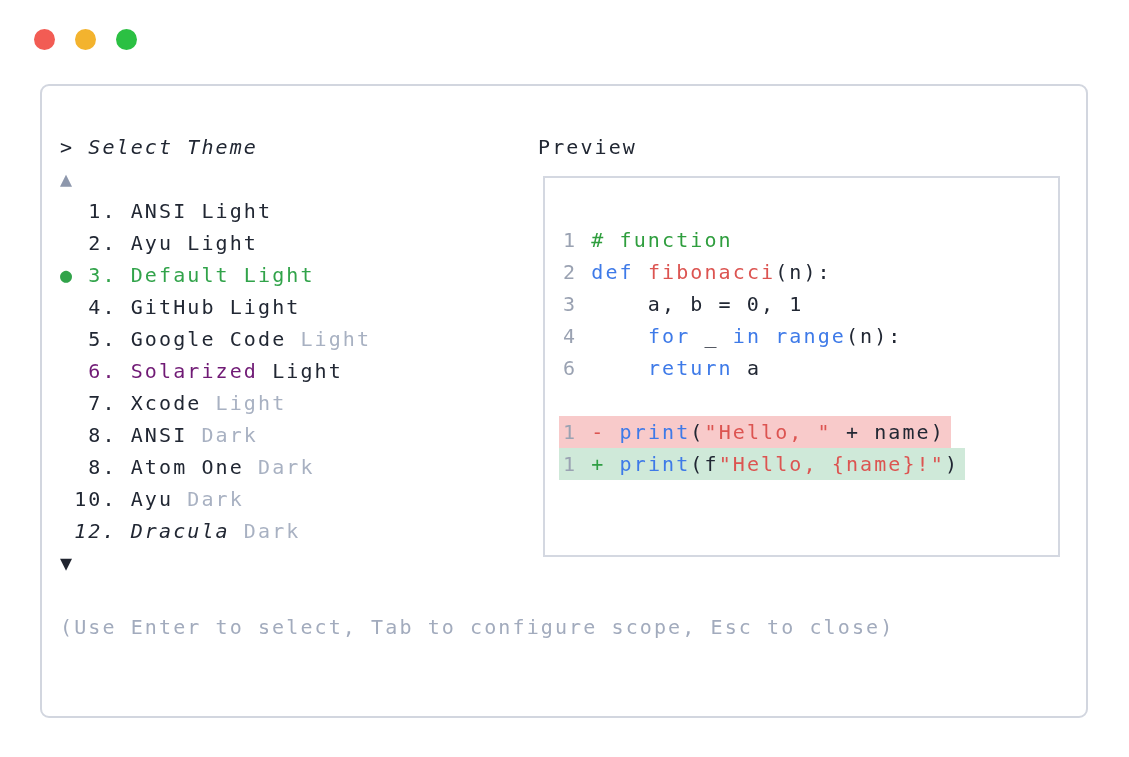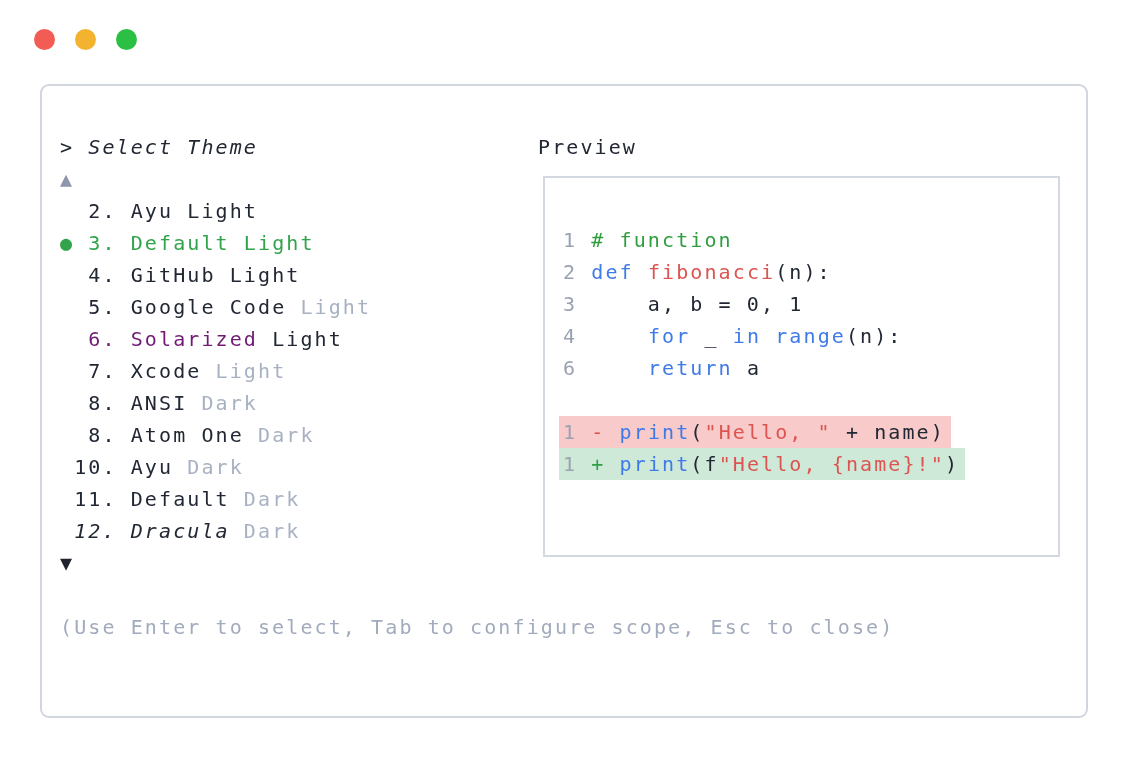--- a/index.html
+++ b/index.html
@@ -34,30 +34,30 @@
     <span class="light" style="background: rgb(242, 92, 84);"></span>
     <span class="light" style="background: rgb(243, 179, 46);"></span>
     <span class="light" style="background: rgb(43, 192, 67);"></span>
   </div>
 
 <div class="panel">
   <div class="left-col">
     <div class="row" style="color: rgb(33, 39, 51); font-style: italic;">&gt; Select Theme</div>
     <div class="row" style="color: rgb(141, 151, 172);">▲</div>
     <div id="theme-list">
+        <div class="row"><span> </span><span style="color: rgb(33, 39, 51);"> 1. ANSI </span><span style="color: rgb(33, 39, 51);">Light</span></div>
         <div class="row"><span> </span><span style="color: rgb(33, 39, 51);"> 2. Ayu </span><span style="color: rgb(33, 39, 51);">Light</span></div>
         <div class="row"><span style="color: rgb(49, 163, 74);">●</span><span style="color: rgb(49, 163, 74);"> 3. Default </span><span style="color: rgb(49, 163, 74);">Light</span></div>
         <div class="row"><span> </span><span style="color: rgb(33, 39, 51);"> 4. GitHub </span><span style="color: rgb(33, 39, 51);">Light</span></div>
         <div class="row"><span> </span><span style="color: rgb(33, 39, 51);"> 5. Google Code </span><span style="color: rgb(168, 177, 194);">Light</span></div>
         <div class="row"><span> </span><span style="color: #701a75;"> 6. Solarized </span><span style="color: rgb(33, 39, 51);">Light</span></div>
         <div class="row"><span> </span><span style="color: rgb(33, 39, 51);"> 7. Xcode </span><span style="color: rgb(168, 177, 194);">Light</span></div>
         <div class="row"><span> </span><span style="color: rgb(33, 39, 51);"> 8. ANSI </span><span style="color: rgb(168, 177, 194);">Dark</span></div>
         <div class="row"><span> </span><span style="color: rgb(33, 39, 51);"> 8. Atom One </span><span style="color: rgb(168, 177, 194);">Dark</span></div>
         <div class="row"><span> </span><span style="color: rgb(33, 39, 51);">10. Ayu </span><span style="color: rgb(168, 177, 194);">Dark</span></div>
-        <div class="row"><span> </span><span style="color: rgb(33, 39, 51);">11. Default </span><span style="color: rgb(168, 177, 194);">Dark</span></div>
         <div class="row"><span> </span><span style="color: rgb(33, 39, 51); font-style: italic;">12. Dracula </span><span style="color: rgb(168, 177, 194);">Dark</span></div>
       </div>
     <div class="row" style="color: rgb(32, 36, 47);">▼</div>
     <div class="row footer-row" style="color: rgb(162, 171, 189);">(Use Enter to select, Tab to configure scope, Esc to close)</div>
   </div>
 
   <div class="preview-label" style="color: rgb(33, 39, 51);">Preview</div>
   <div class="preview-box">
     <div id="code-lines">
         <div class="crow"><span class="linewrap"><span style="color: rgb(154, 162, 178);">1 </span><span style="color: rgb(47, 158, 62);"># function</span></span></div>

